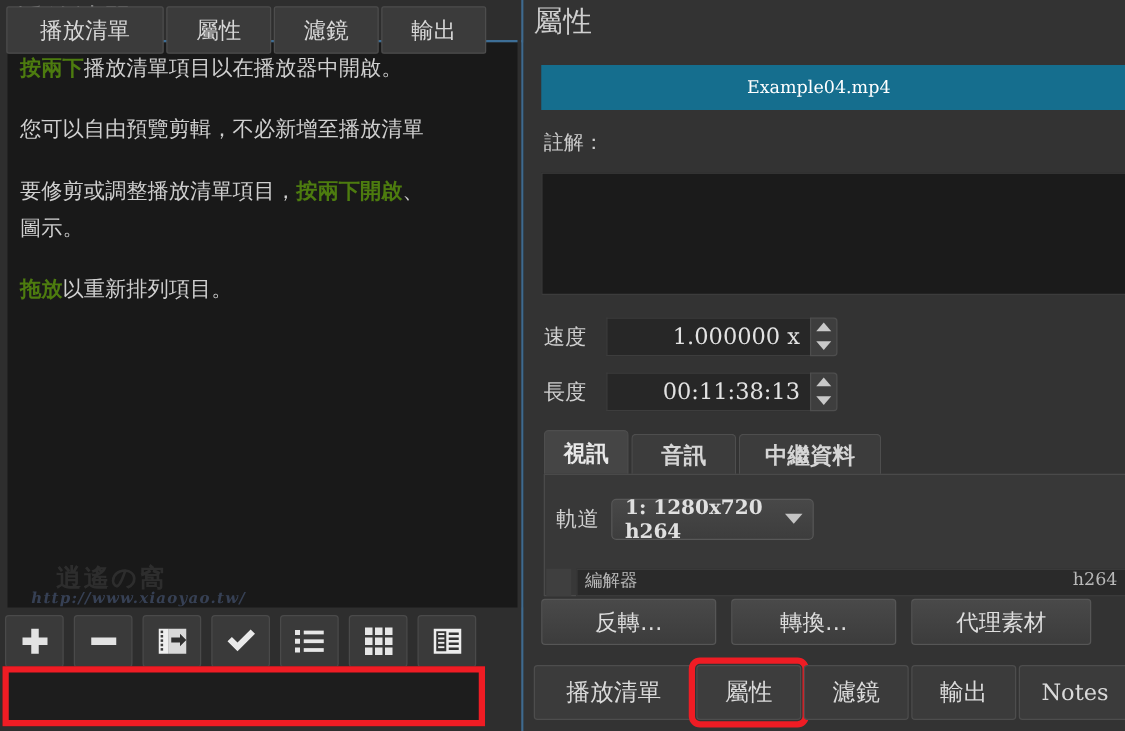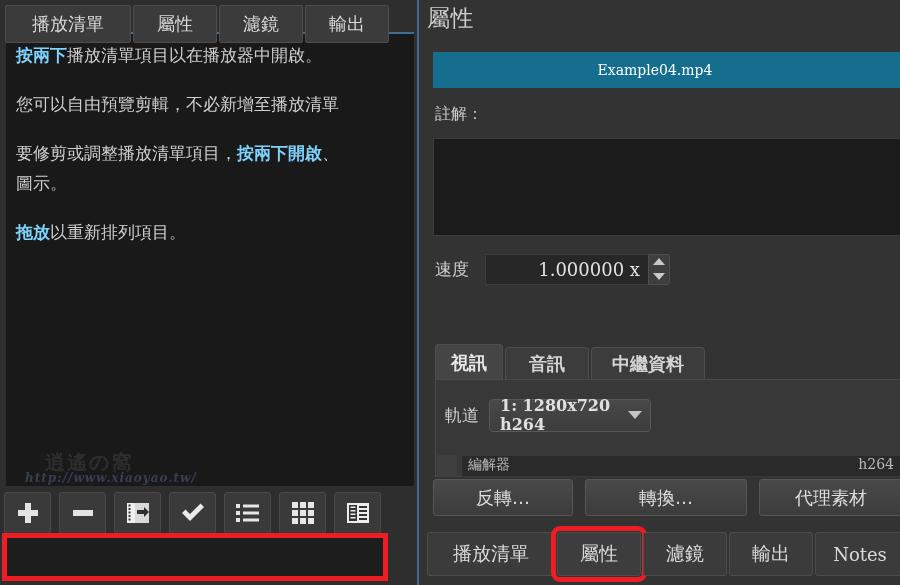--- a/index.html
+++ b/index.html
@@ -58,21 +58,21 @@
     padding: 8px 10px;
     overflow: hidden;
   }
   .hint-p {
     margin: 0 0 23px 0;
     font-size: 17px;
     line-height: 26px;
     color: #cfcfcf;
     white-space: nowrap;
   }
-  .hint-p b { color: #7dd3fc; font-weight: bold; }
+  .hint-p b { color: #4d7c0f; font-weight: bold; }
 
   .watermark {
     position: absolute;
     left: 25px;
     top: 449px;
     width: 175px;
     height: 40px;
     pointer-events: none;
   }
   .wm-logo {
@@ -371,21 +371,21 @@
   
   .action-row {
     position: absolute;
     left: 14px; top: 479px;
     height: 37px;
     display: flex;
     gap: 12px;
   }
   .act-btn { height: 37px; font-size: 18px; }
   .ab1 { width: 140px; }
-  .ab2 { width: 162px; }
+  .ab2 { width: 132px; }
   .ab3 { width: 144px; }
 
   
   .rp-tabs {
     position: absolute;
     left: 8px; top: 531px;
     height: 46px;
     display: flex;
     align-items: center;
     gap: 2px;
@@ -546,20 +546,30 @@
       <div class="fld-label">速度</div>
       <div class="spinbox">
         <div class="spin-input sw-speed">1.000000 x</div>
         <div class="spin-arrows">
           <div class="arr-up"></div>
           <div class="arr-dn"></div>
         </div>
       </div>
     </div>
 
+    <div class="row-length">
+      <div class="fld-label">長度</div>
+      <div class="spinbox">
+        <div class="spin-input sw-length">00:11:38:13</div>
+        <div class="spin-arrows">
+          <div class="arr-up"></div>
+          <div class="arr-dn"></div>
+        </div>
+      </div>
+    </div>
 
     <div class="tabstrip">
       <div class="vtab t1 active">視訊</div>
       <div class="vtab t2">音訊</div>
       <div class="vtab t3">中繼資料</div>
     </div>
 
     <div class="tabpane"></div>
 
     <div class="track-row">

